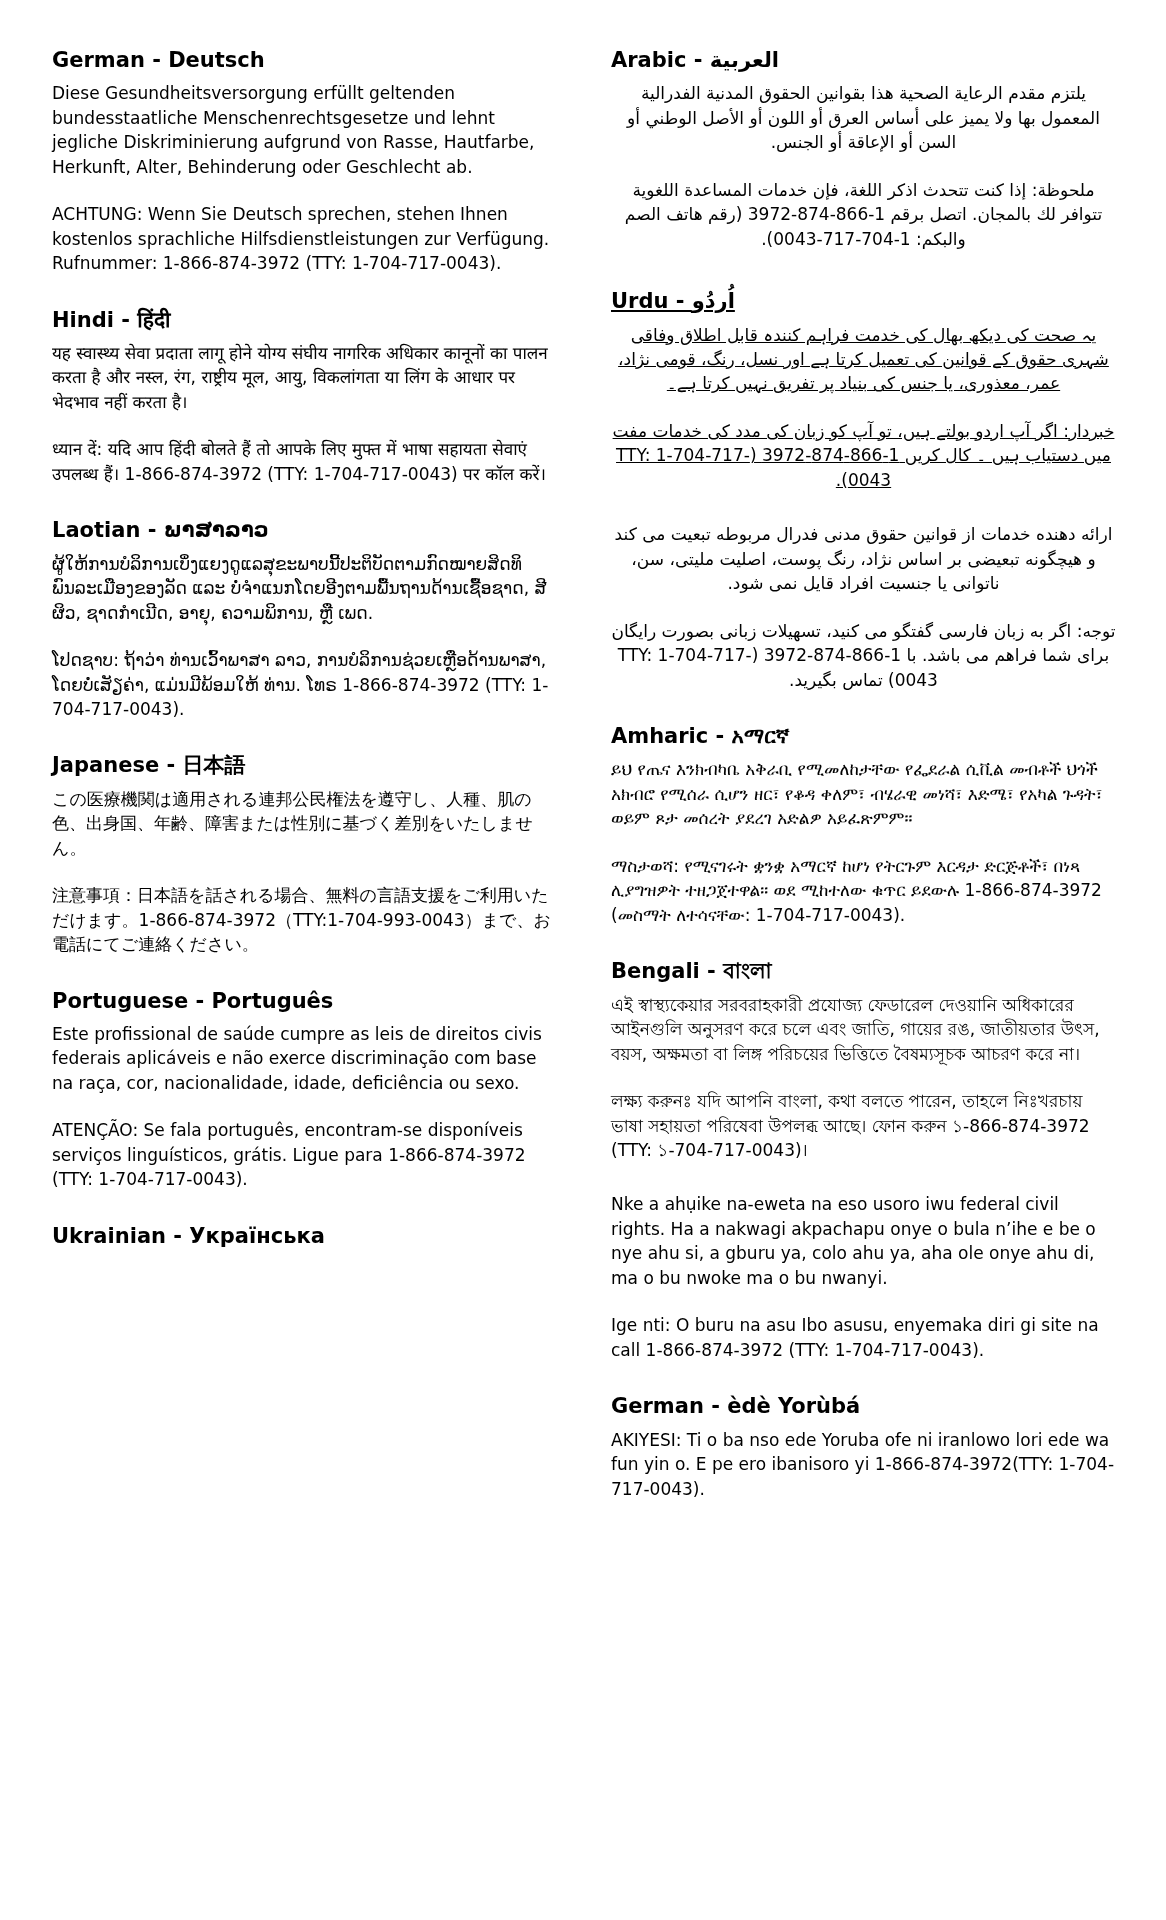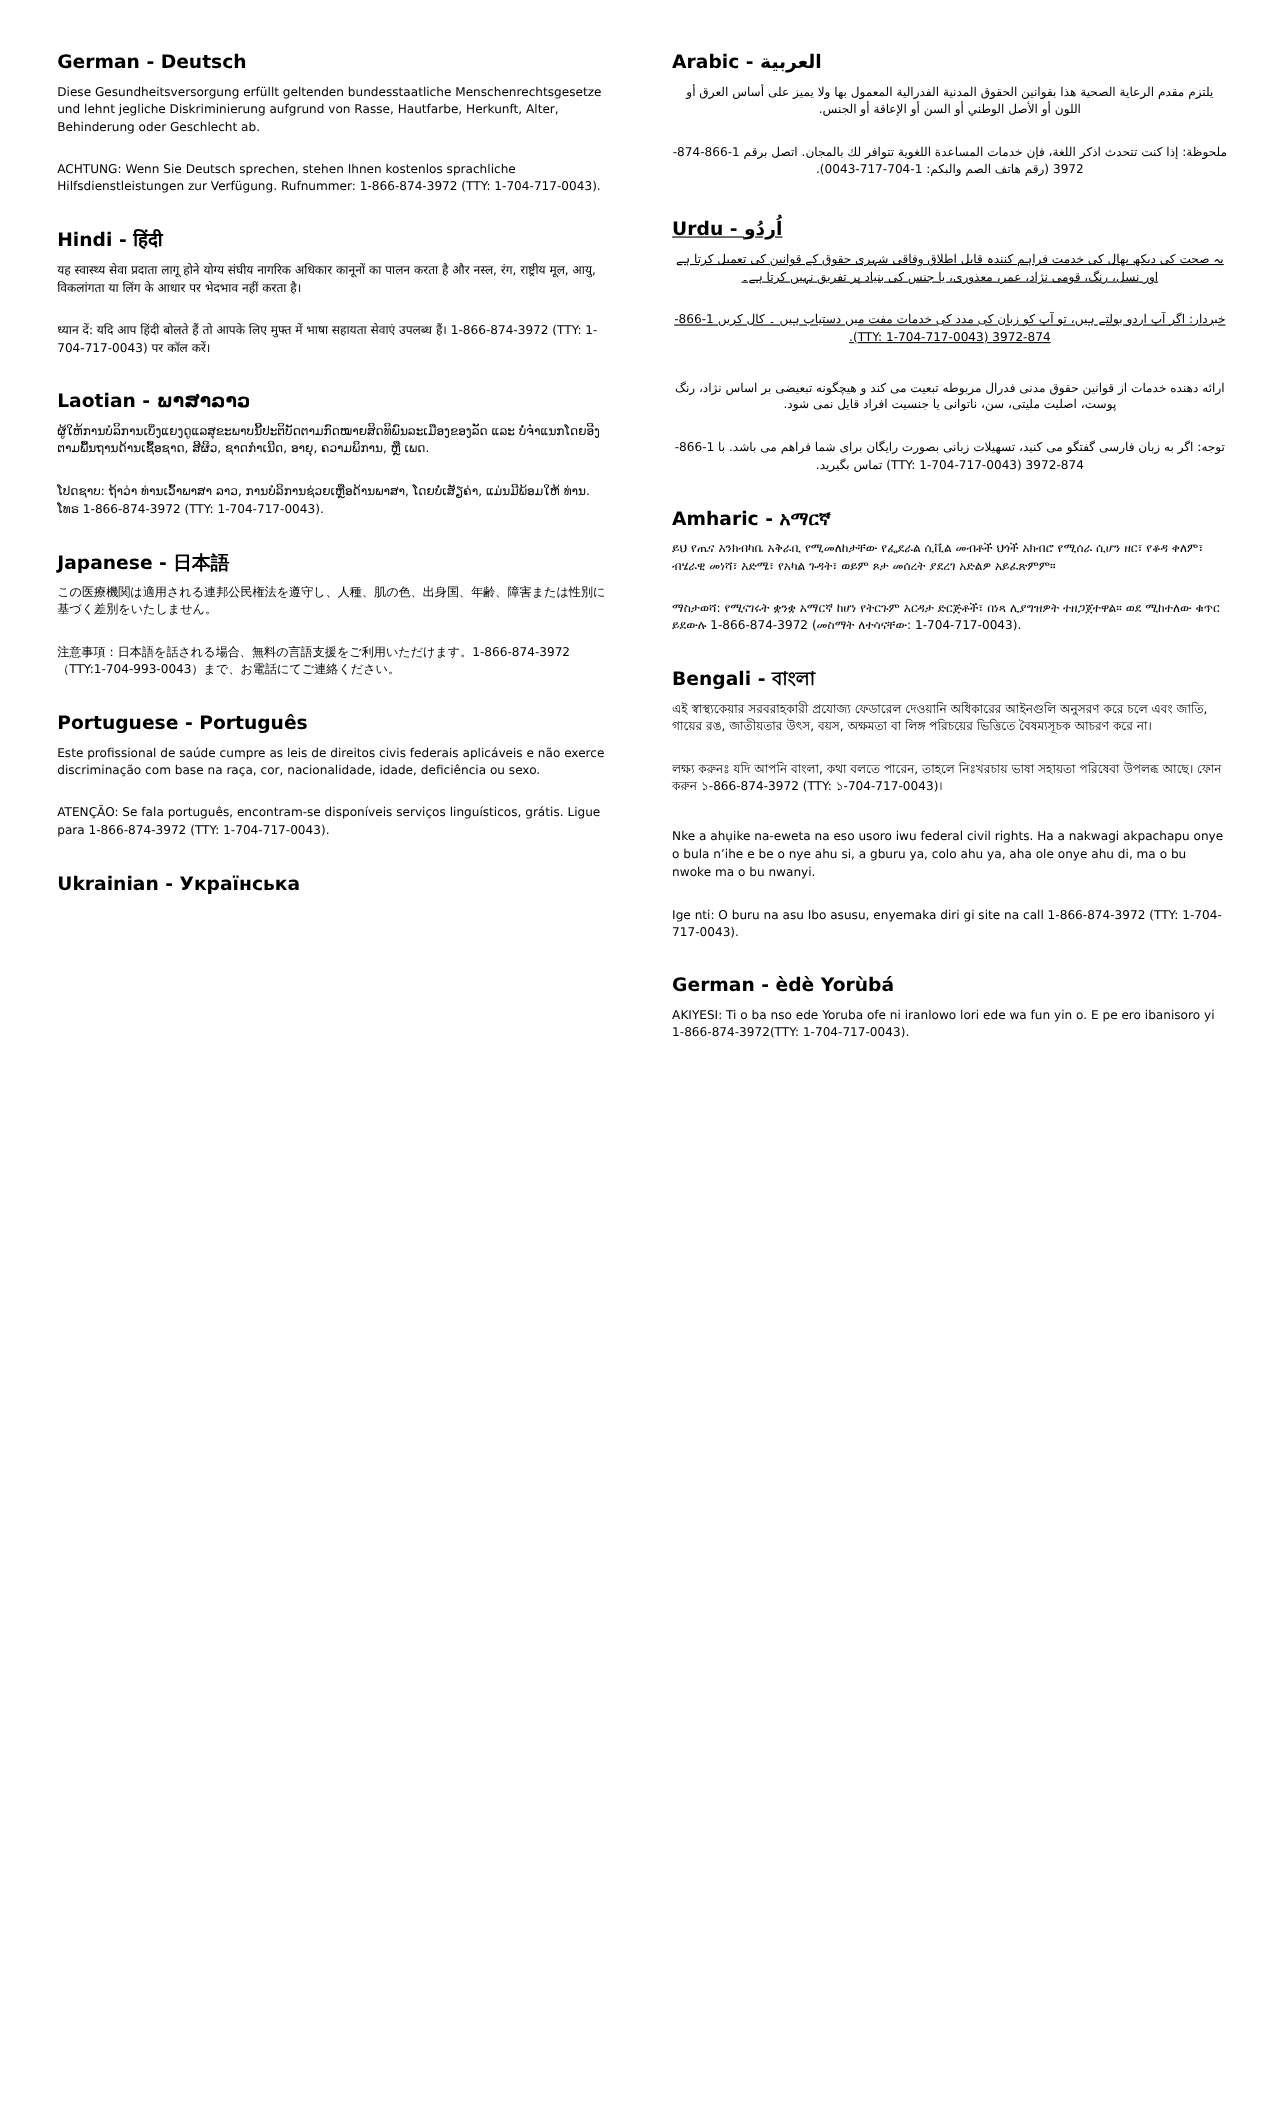--- a/index.html
+++ b/index.html
@@ -14,27 +14,27 @@
     padding: 46px 50px 70px 52px;
     display: flex;
     gap: 54px;
   }
   .col {
     flex: 0 0 505px;
     width: 505px;
   }
   .lang-section { margin-bottom: 30px; }
   .lang-heading {
-    font-size: 17px;
+    font-size: 21px;
     font-weight: 700;
     line-height: 1.35;
     margin-bottom: 7px;
   }
   .para {
-    font-size: 11px;
+    font-size: 17px;
     line-height: 1.44;
     margin-bottom: 23px;
     word-wrap: break-word;
   }
   .para:last-child { margin-bottom: 0; }
   .rtl { direction: rtl; text-align: center; }
   .gap-before { margin-top: 36px; text-decoration: underline; }
 </style>
 </head>
 <body>

